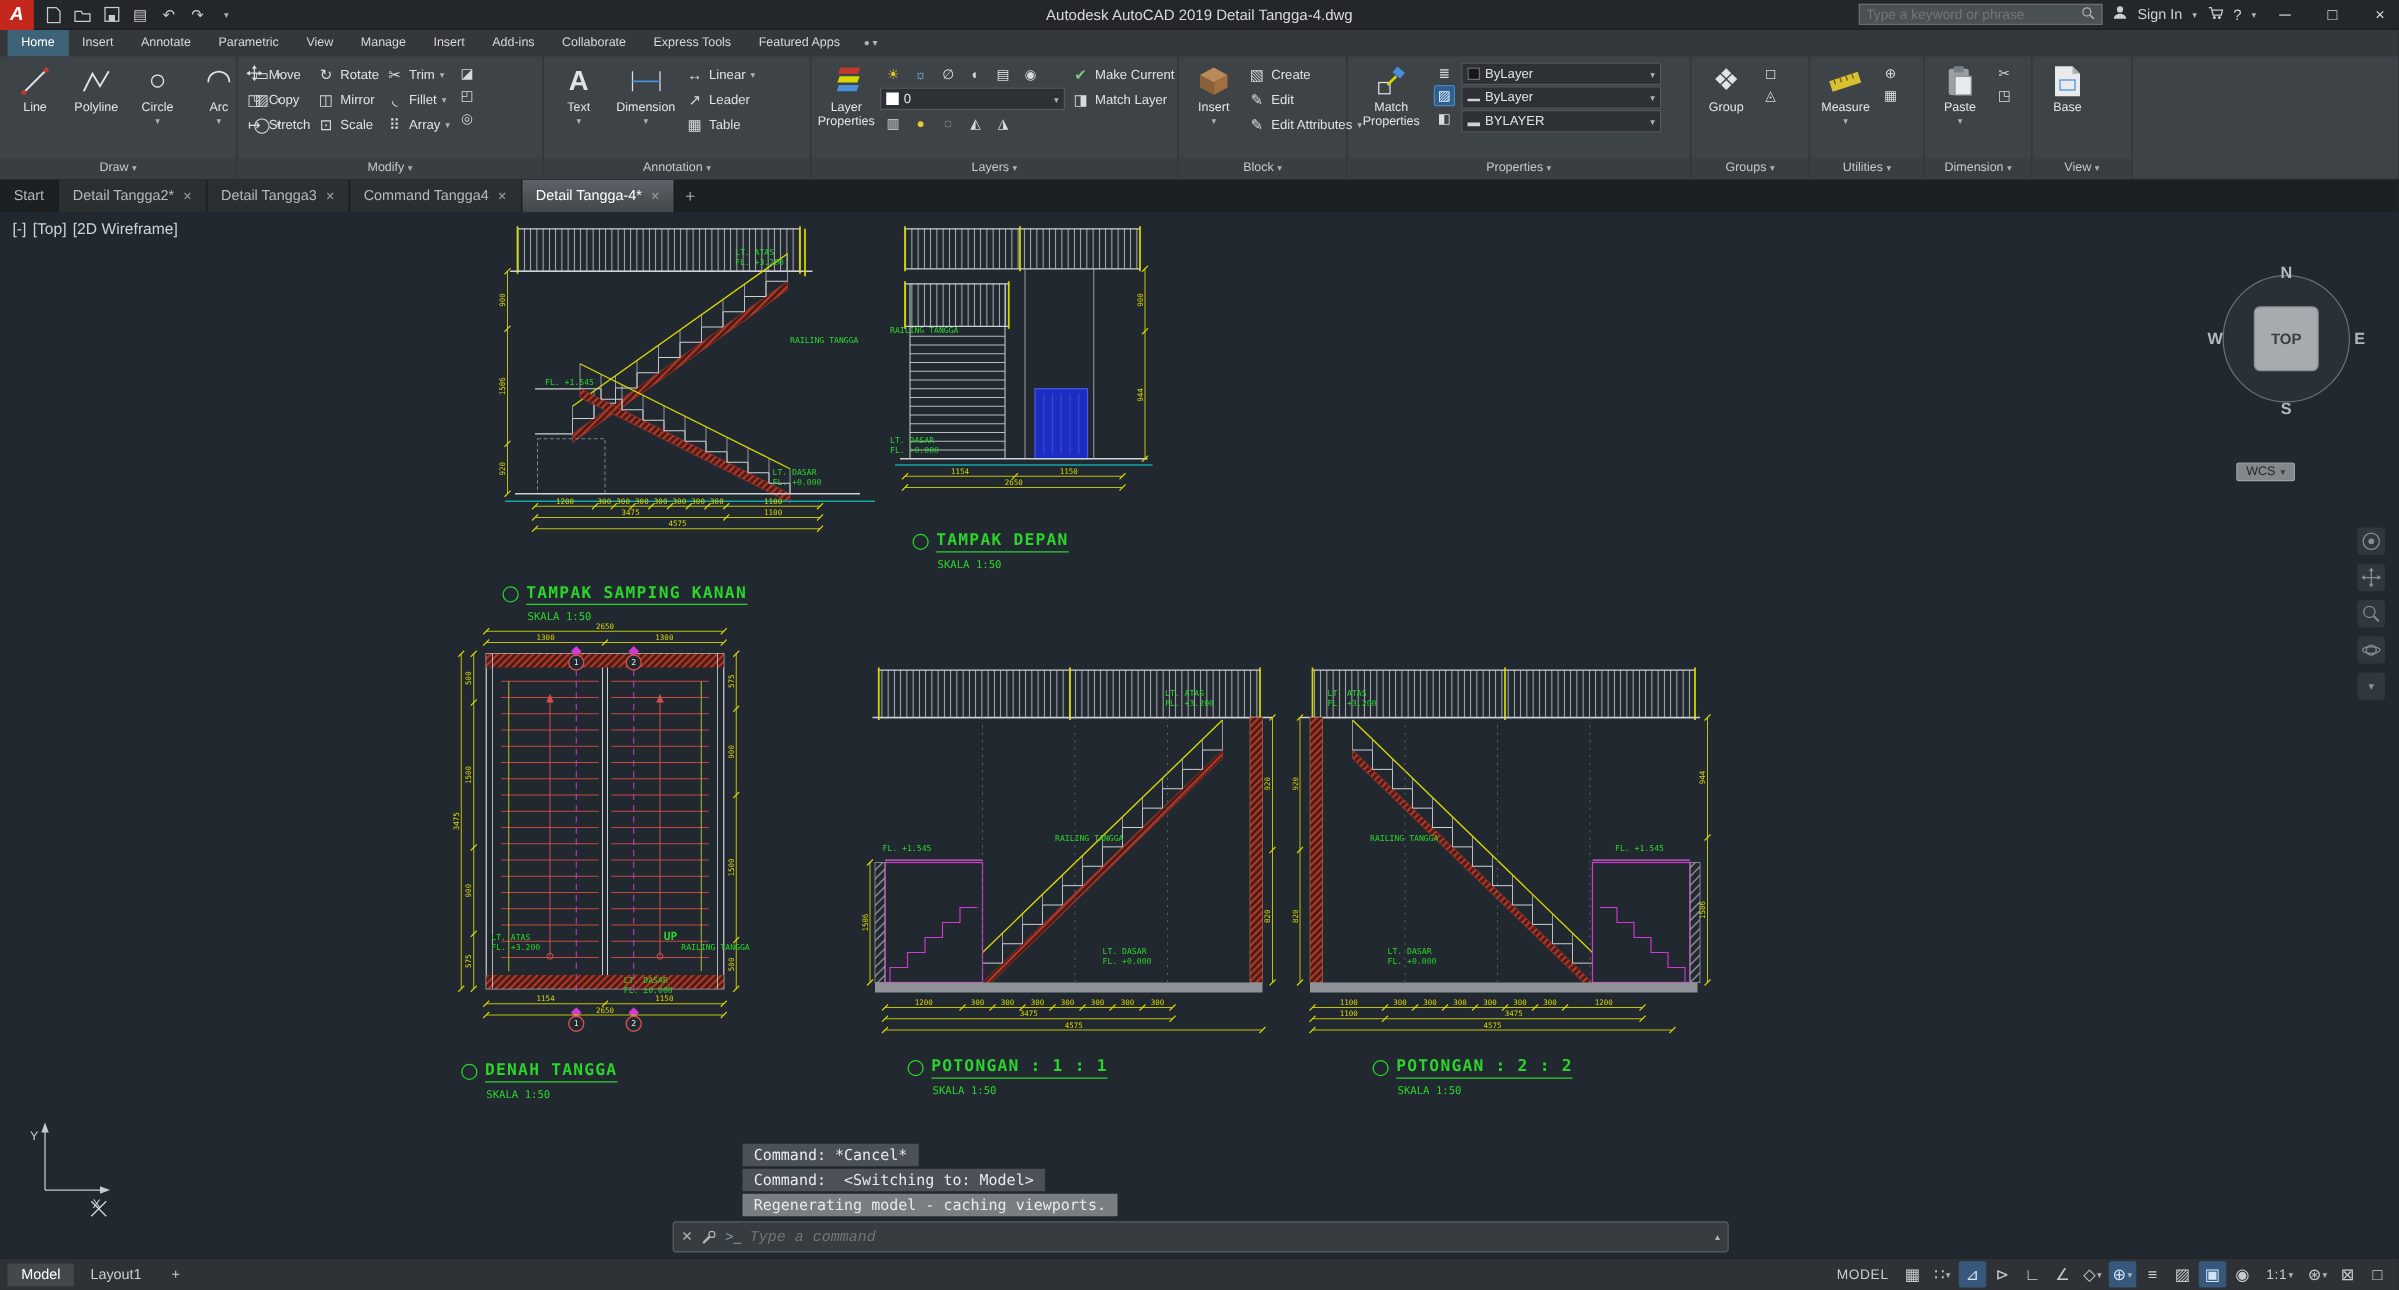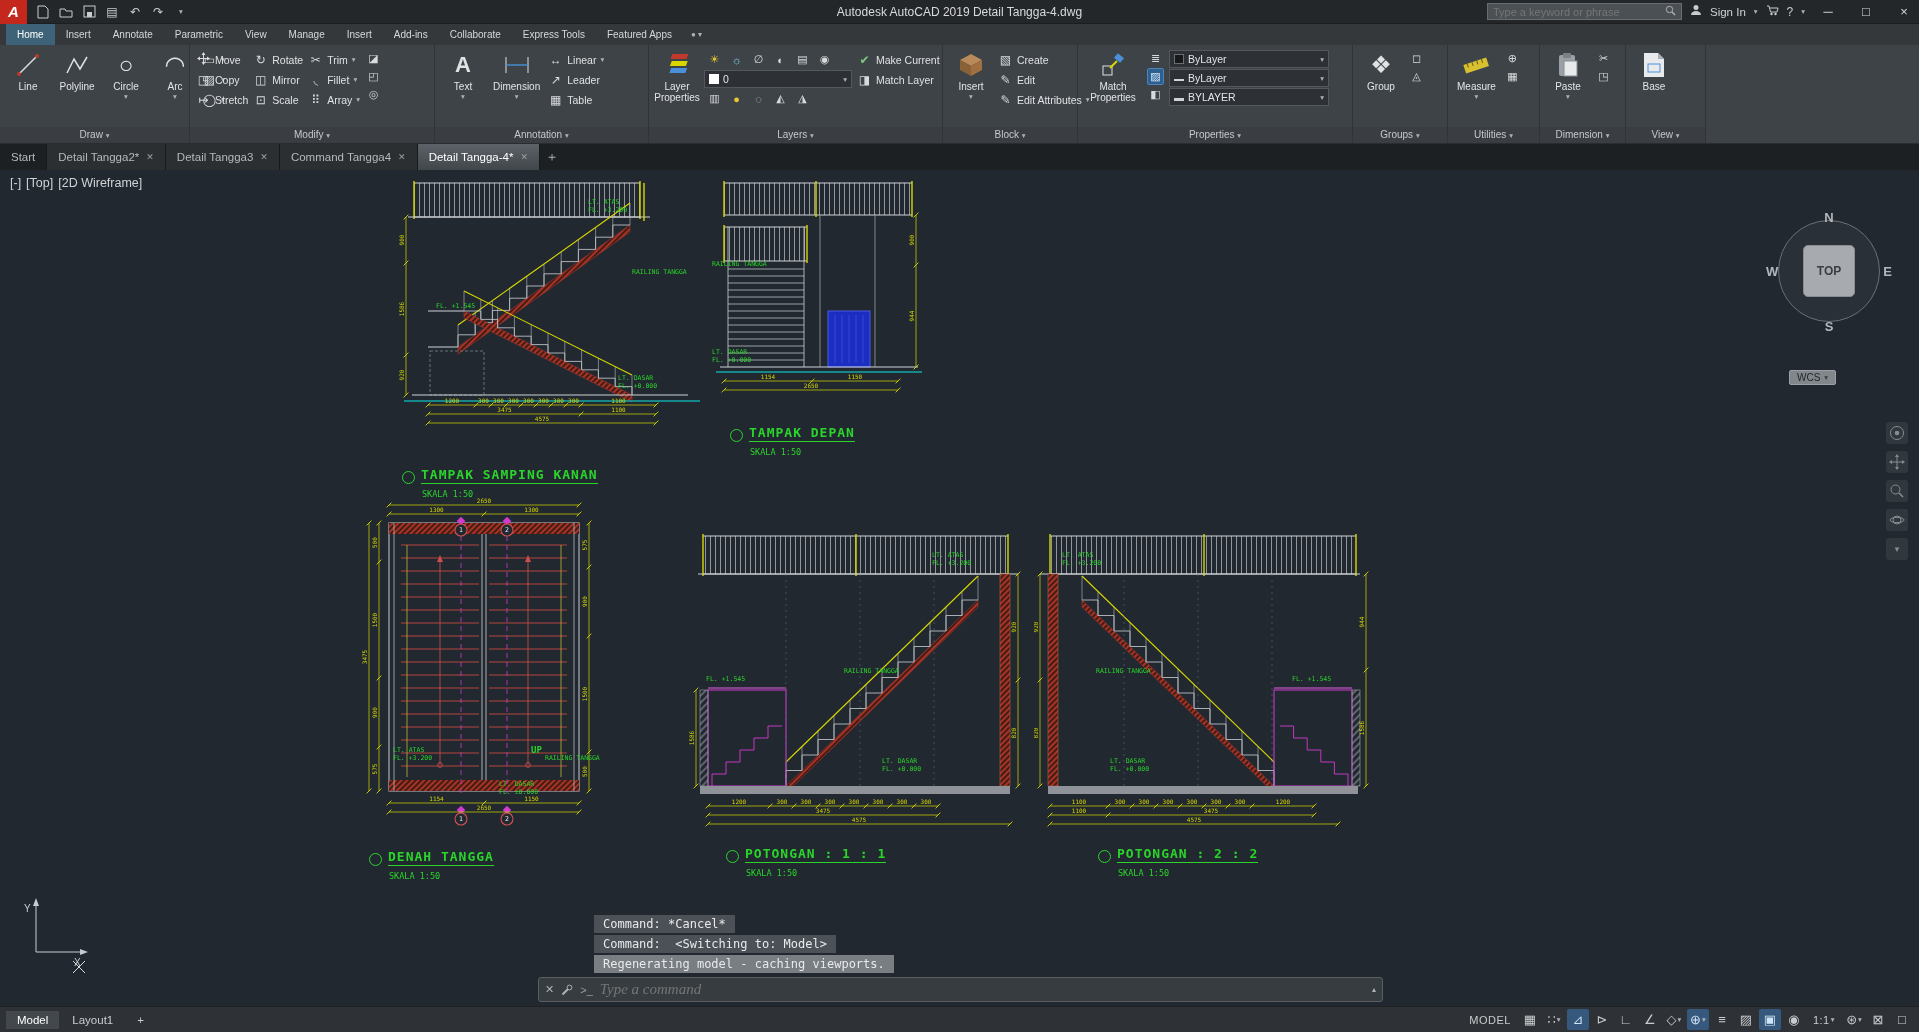--- a/index.html
+++ b/index.html
@@ -41,42 +41,42 @@
 .ftab.start{background:transparent}
 .ftab.active{background:linear-gradient(#5c6267,#41464b);color:#fff}
 .ftx{font-size:9px;color:#9a9ea1}
 .fplus{width:24px;display:flex;align-items:center;justify-content:center;color:#aeb2b5;font-size:13px}
 
 #viewport{position:relative;width:1919px;height:836px;background:#212830;overflow:hidden}
 .vpctl{position:absolute;left:10px;top:6px;font-size:12.5px;color:#d0d3d6;display:flex;gap:5px}
 .dwg{position:absolute}
 .glabel{position:absolute;color:#2bd42b;font-size:6.5px;line-height:1.2;font-family:"DejaVu Sans Mono",monospace;white-space:nowrap}
 .gup{position:absolute;color:#2bd42b;font-weight:bold;font-size:9px;font-family:"DejaVu Sans Mono",monospace}
-.dtitle{position:absolute;display:flex;align-items:flex-end;gap:6px}
+.dtitle{position:absolute;display:flex;align-items:center;gap:6px}
 .dcirc{width:13px;height:13px;border:1.5px solid #2bd42b;border-radius:50%}
 .dtext{color:#2bd42b;font-weight:bold;font-size:13px;letter-spacing:1px;border-bottom:1.5px solid #2bd42b;padding-bottom:1px;white-space:nowrap;font-family:"DejaVu Sans Mono",monospace}
 .dscale{position:absolute;color:#2bd42b;font-size:8.5px;font-family:"DejaVu Sans Mono",monospace}
 
 .vcube{position:absolute;width:130px;height:130px}
 .vring{position:absolute;inset:14px;border:1.5px solid #6a7076;border-radius:50%;background:rgba(66,72,78,.28)}
 .vl{position:absolute;color:#b4b8bc;font-size:13px;font-weight:bold}
 .vn{left:50%;top:4px;transform:translateX(-50%)}
 .vs{left:50%;bottom:2px;transform:translateX(-50%)}
 .vw{left:2px;top:50%;transform:translateY(-50%)}
 .ve{right:2px;top:50%;transform:translateY(-50%)}
 .vface{position:absolute;left:39px;top:39px;width:52px;height:52px;background:#a7abaf;border:1px solid #8a8e92;border-radius:5px;color:#3a3e42;font-weight:bold;font-size:12px;display:flex;align-items:center;justify-content:center}
 .wcs{position:absolute;display:flex;align-items:center;gap:4px;background:#82878c;border:1px solid #9aa0a5;color:#23272b;font-size:10px;padding:1px 7px;border-radius:2px}
 
 .navbar{position:absolute;display:flex;flex-direction:column;gap:7px;align-items:center}
 .nic{width:22px;height:22px;display:flex;align-items:center;justify-content:center;background:rgba(62,67,72,.55);border-radius:3px}
 
 .chip{position:absolute;background:rgba(82,87,92,.88);color:#e8eaec;font-family:"DejaVu Sans Mono",monospace;font-size:12px;padding:2px 9px;white-space:pre}
 .chip.hl{background:rgba(128,133,138,.92)}
 #cmdbar{position:absolute;display:flex;align-items:center;background:rgba(56,61,65,.95);border:1px solid #5a5f63;border-radius:3px;padding:0 6px;gap:7px}
-#cmdbar input{flex:1;background:transparent;border:none;outline:none;color:#eab308;font-size:15px;font-style:italic;font-family:Liberation Serif, serif}
+#cmdbar input{flex:1;background:transparent;border:none;outline:none;color:#eab308;font-size:12px;font-style:italic;font-family:Liberation Mono, monospace}
 .cmdic{color:#aeb2b6;font-size:11px;display:flex;align-items:center}
 
 #statusbar{height:26px;background:#2e3236;display:flex;align-items:center;padding:0 6px;gap:2px;border-top:1px solid #1e2124}
 .ltab{padding:3px 11px;font-size:11.5px;color:#c9cccf}
 .ltab.active{background:#43484d;color:#fff}
 .sright{margin-left:auto;display:flex;align-items:center;gap:2px}
 .sic{min-width:22px;height:21px;display:flex;align-items:center;justify-content:center;font-size:13px;color:#c9ccce;border-radius:2px;gap:1px}
 .sic.active{background:#35587c;color:#cfe4f5}
 .sic.txt{font-size:11px;padding:0 6px;letter-spacing:.5px}
 </style>

